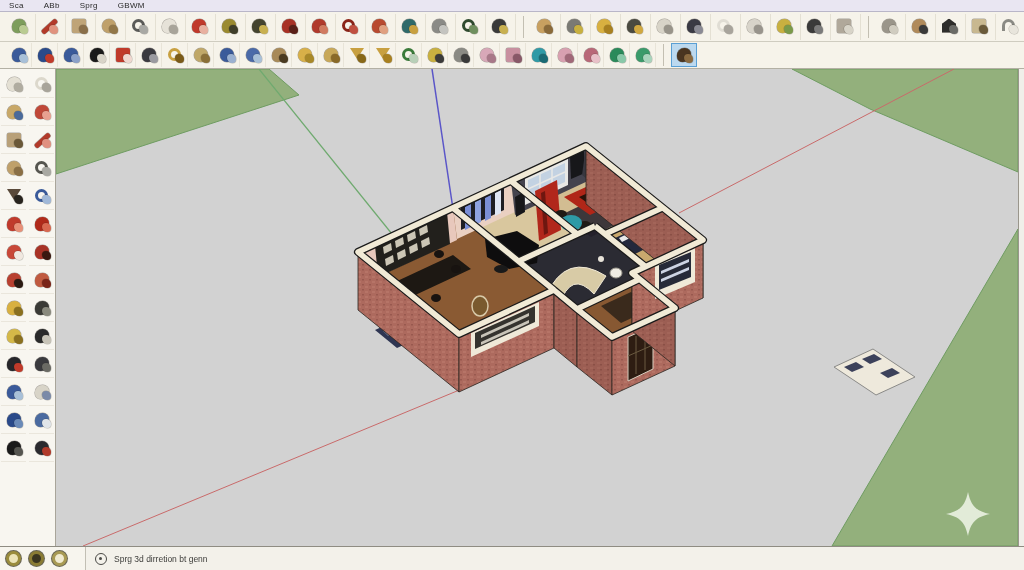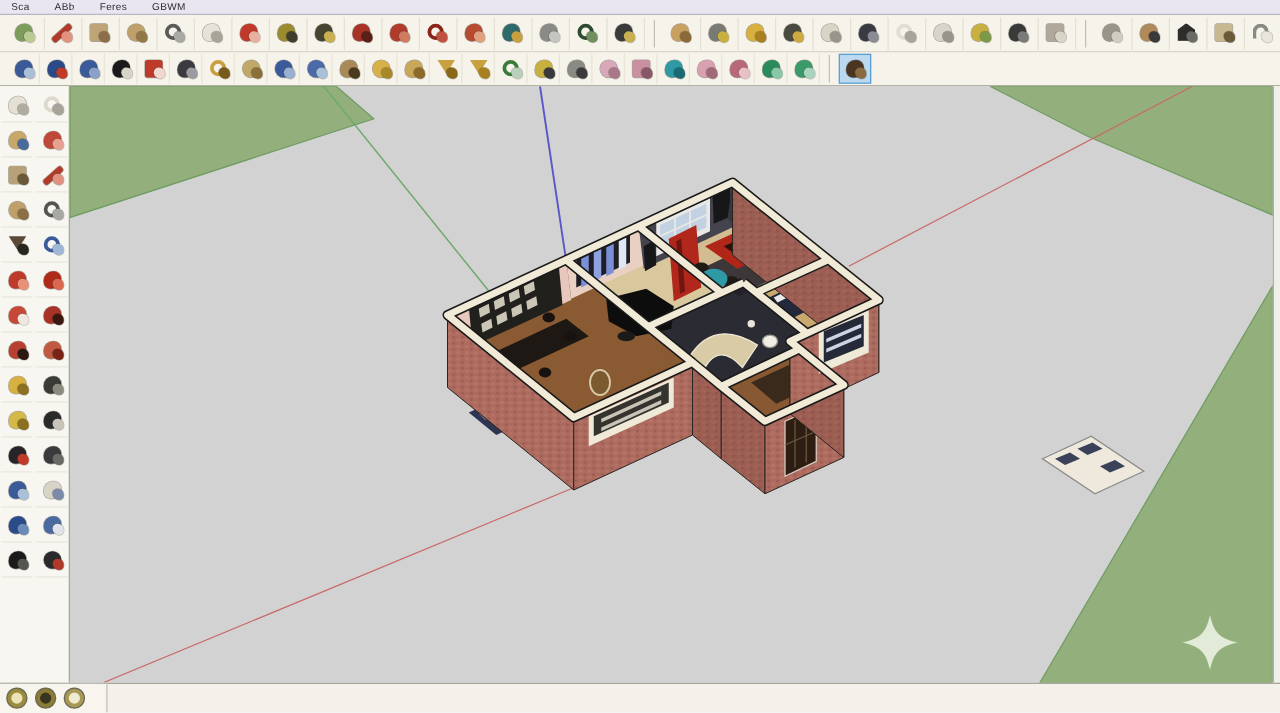--- a/index.html
+++ b/index.html
@@ -63,21 +63,21 @@
   #measure-label { font-size:8px; color:#44443f; }
   #measure-box { width:52px; height:15px; background:#ffffff; border:1px solid #8f8c82;
                  box-shadow:inset 0 1px 2px rgba(0,0,0,.15); }
 </style>
 </head>
 <body>
 
 <div id="menubar">
   <span class="menu-item">Sca</span>
   <span class="menu-item">ABb</span>
-  <span class="menu-item">Feres</span>
+  <span class="menu-item">Sprg</span>
   <span class="menu-item">GBWM</span>
 </div>
 
 <div id="toolbar1" class="toolbar">
     <div class="icon">
       <span class="p1 s-blob" style="background: rgb(125, 157, 92);"></span>
       <span class="p2" style="background: rgb(185, 203, 146);"></span>
     </div>
     <div class="icon">
       <span class="p1 s-bar" style="background: rgb(178, 58, 42);"></span>
@@ -586,13 +586,17 @@
 
   <div id="right-strip"></div>
 </div>
 
 <div id="statusbar">
   <div id="status-left">
       <span class="scir" style="border-color: rgb(154, 140, 60); background: rgb(236, 228, 184);"></span>
       <span class="scir" style="border-color: rgb(138, 124, 52); background: rgb(58, 53, 32);"></span>
       <span class="scir" style="border-color: rgb(168, 154, 84); background: rgb(240, 234, 208);"></span>
     </div>
+  <div id="status-mid">
+    <span id="help-icon"></span>
+    <span>Sprg 3d dirretion bt genn</span>
+  </div>
 </div>
 
 </body></html>

